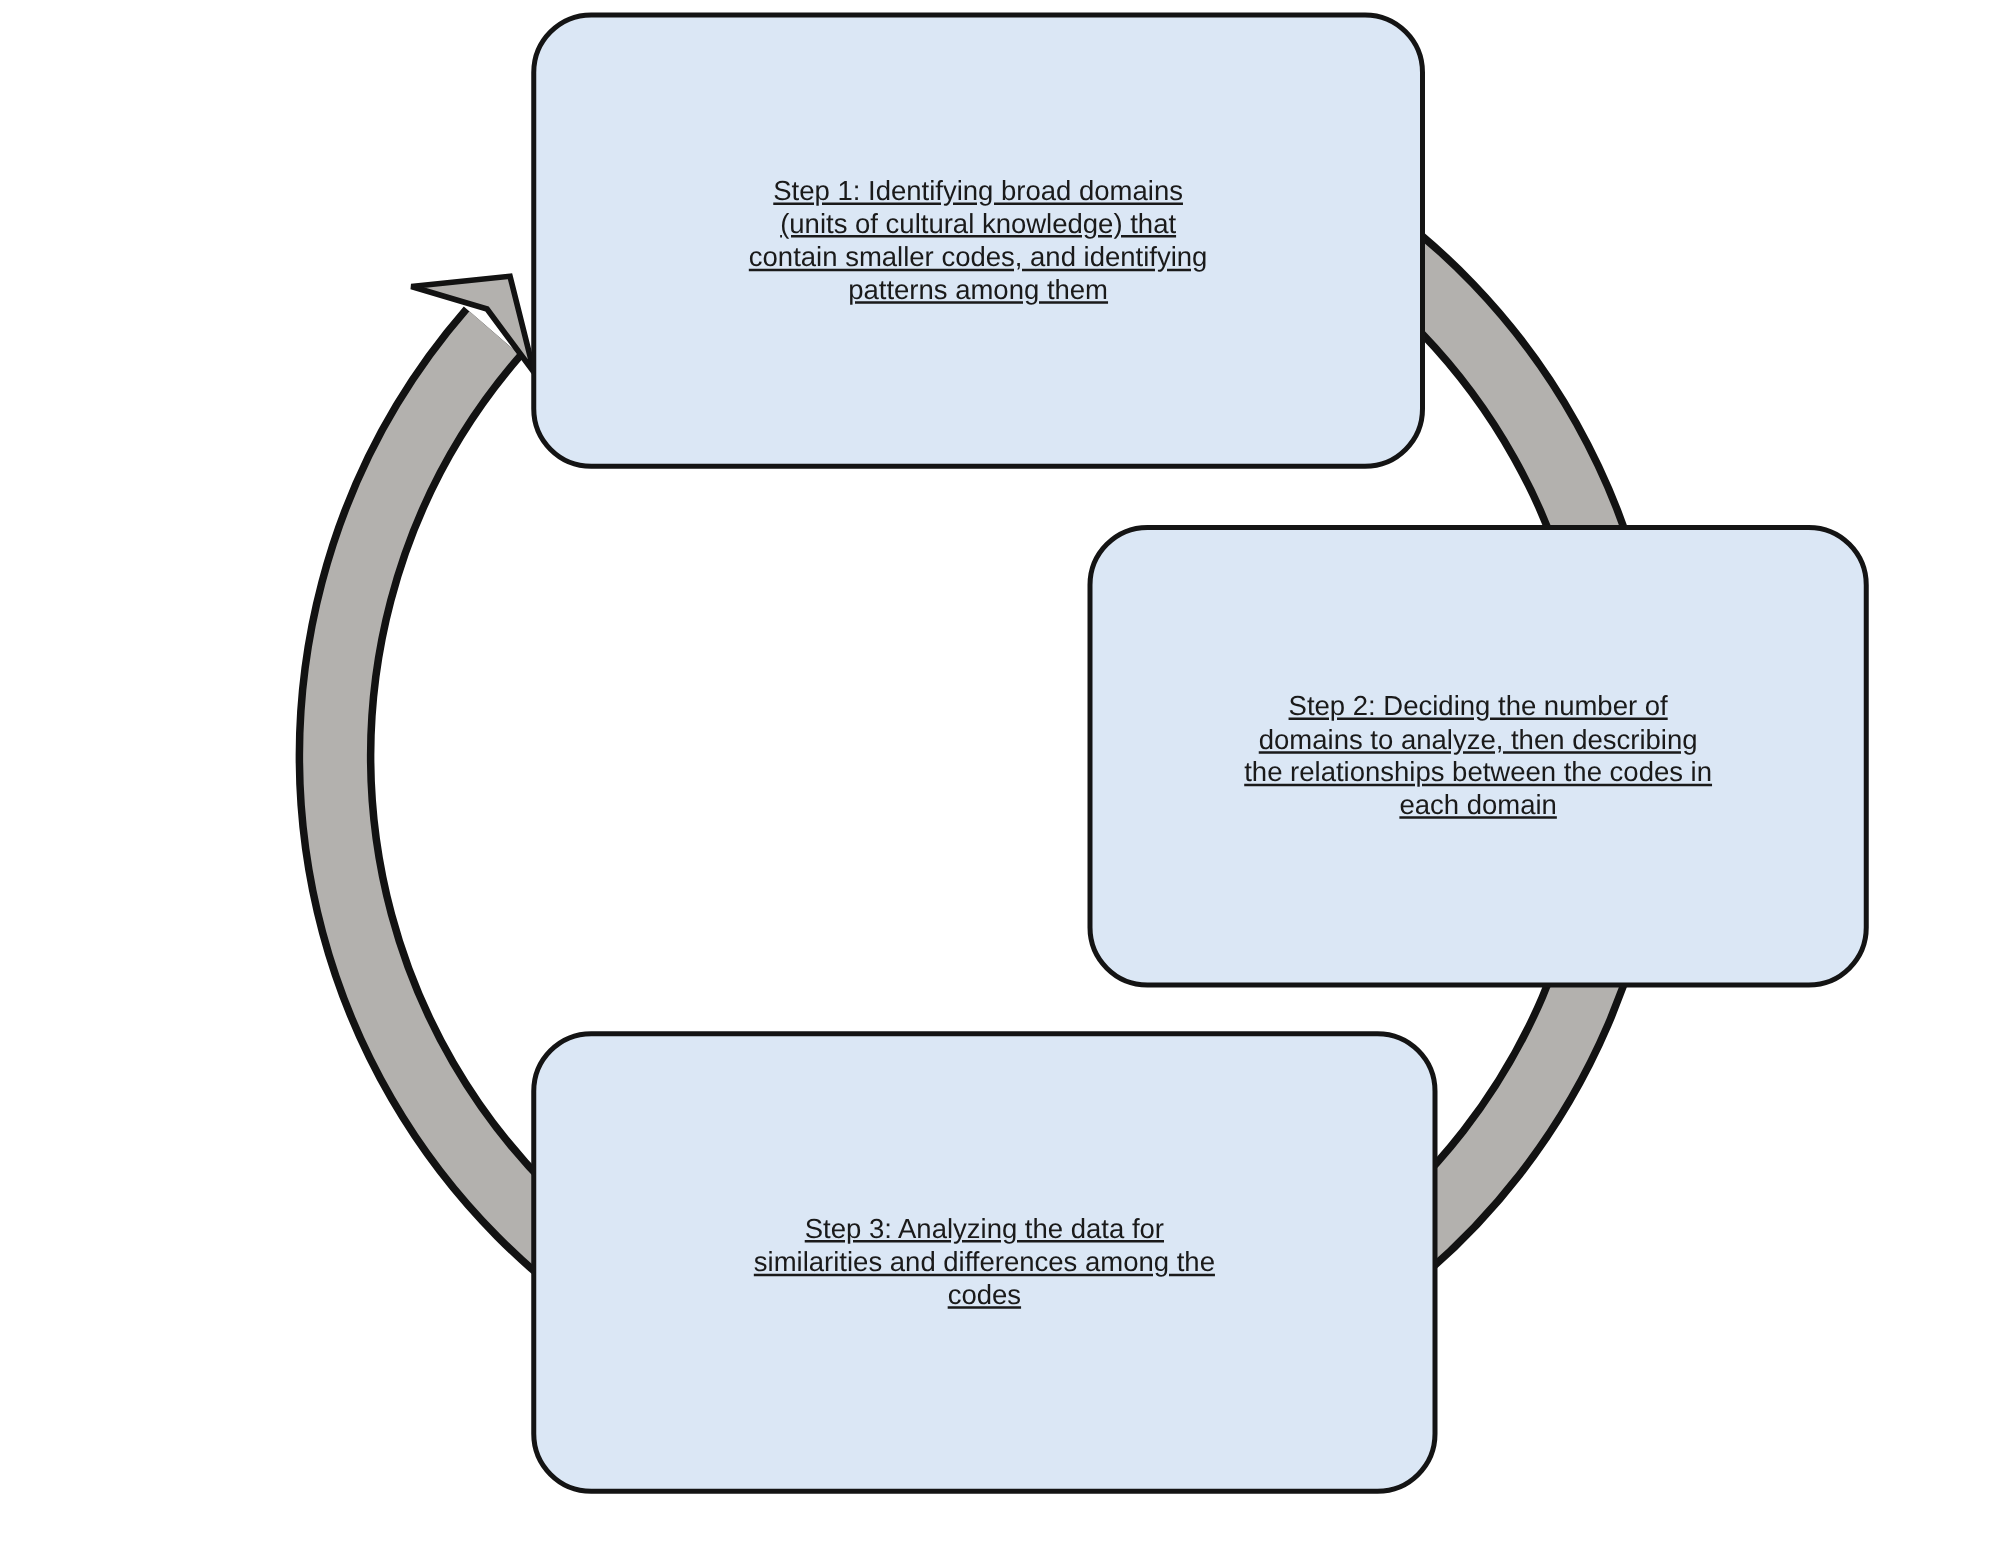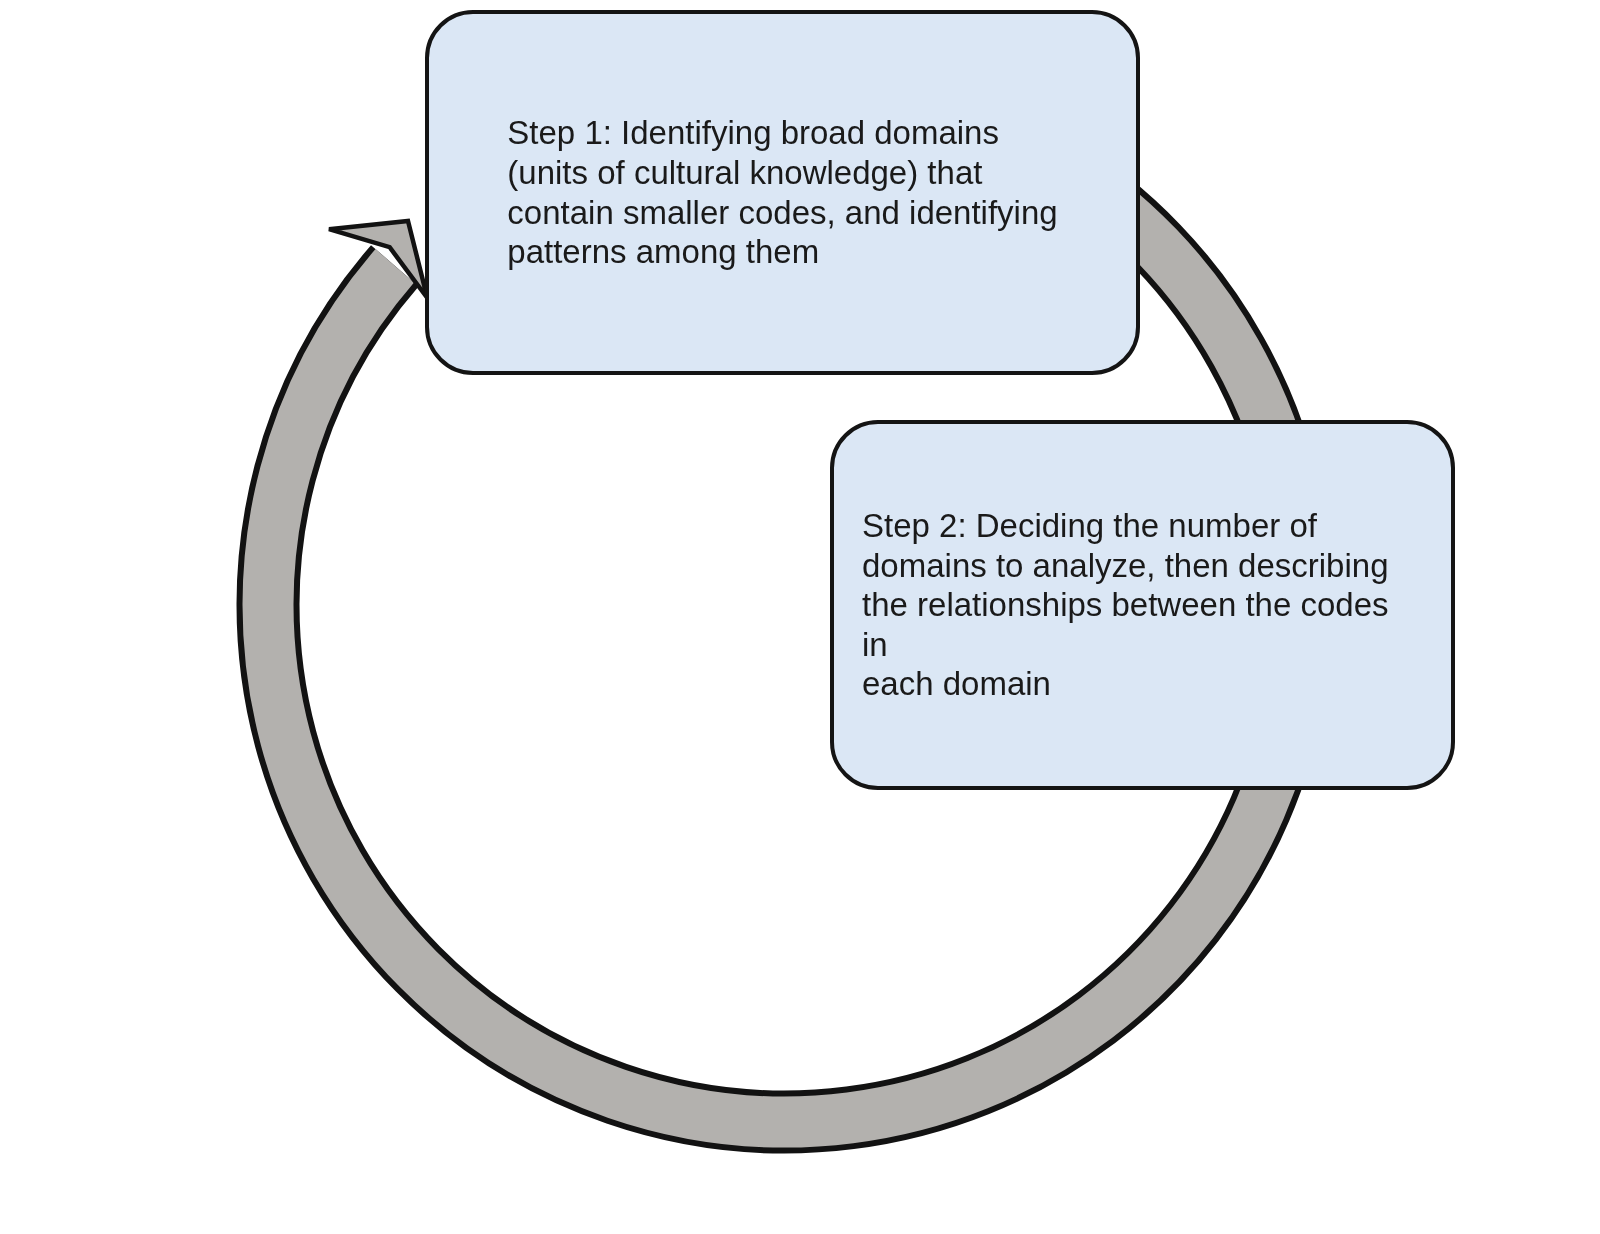--- a/index.html
+++ b/index.html
@@ -31,26 +31,28 @@
     background: var(--box-fill);
     border: 4.5px solid var(--box-border);
     border-radius: 48px;
     display: flex;
     align-items: center;
     justify-content: center;
     padding: 20px 28px;
   }
   .step-text {
     color: var(--text-color);
-    font-size: 33px;
+    font-size: 22px;
     line-height: 1.2;
+    text-align: center;
     white-space: pre-line;
+    text-decoration: underline;
   }
   .box-1 { left: 425px; top: 10px;  width: 715px; height: 365px; }
-  .box-2 { left: 830px; top: 420px; width: 625px; height: 370px; }
+  .box-2 { left: 870px; top: 420px; width: 625px; height: 370px; }
   .box-3 { left: 425px; top: 825px; width: 725px; height: 370px; }
   .box-4 { left: 15px;  top: 420px; width: 725px; height: 365px; }
 </style>
 </head>
 <body>
 
 <div class="diagram">
 
   <svg class="arrow-layer" viewBox="0 0 1600 1234" xmlns="http://www.w3.org/2000/svg" aria-hidden="true">
 
@@ -70,15 +72,20 @@
 patterns among them</div>
   </div>
 
   <div class="step-box box-2">
     <div class="step-text">Step 2: Deciding the number of
 domains to analyze, then describing
 the relationships between the codes in
 each domain</div>
   </div>
 
+  <div class="step-box box-3">
+    <div class="step-text">Step 3: Analyzing the data for
+similarities and differences among the
+codes</div>
+  </div>
 
 
 </div>
 
 </body></html>

